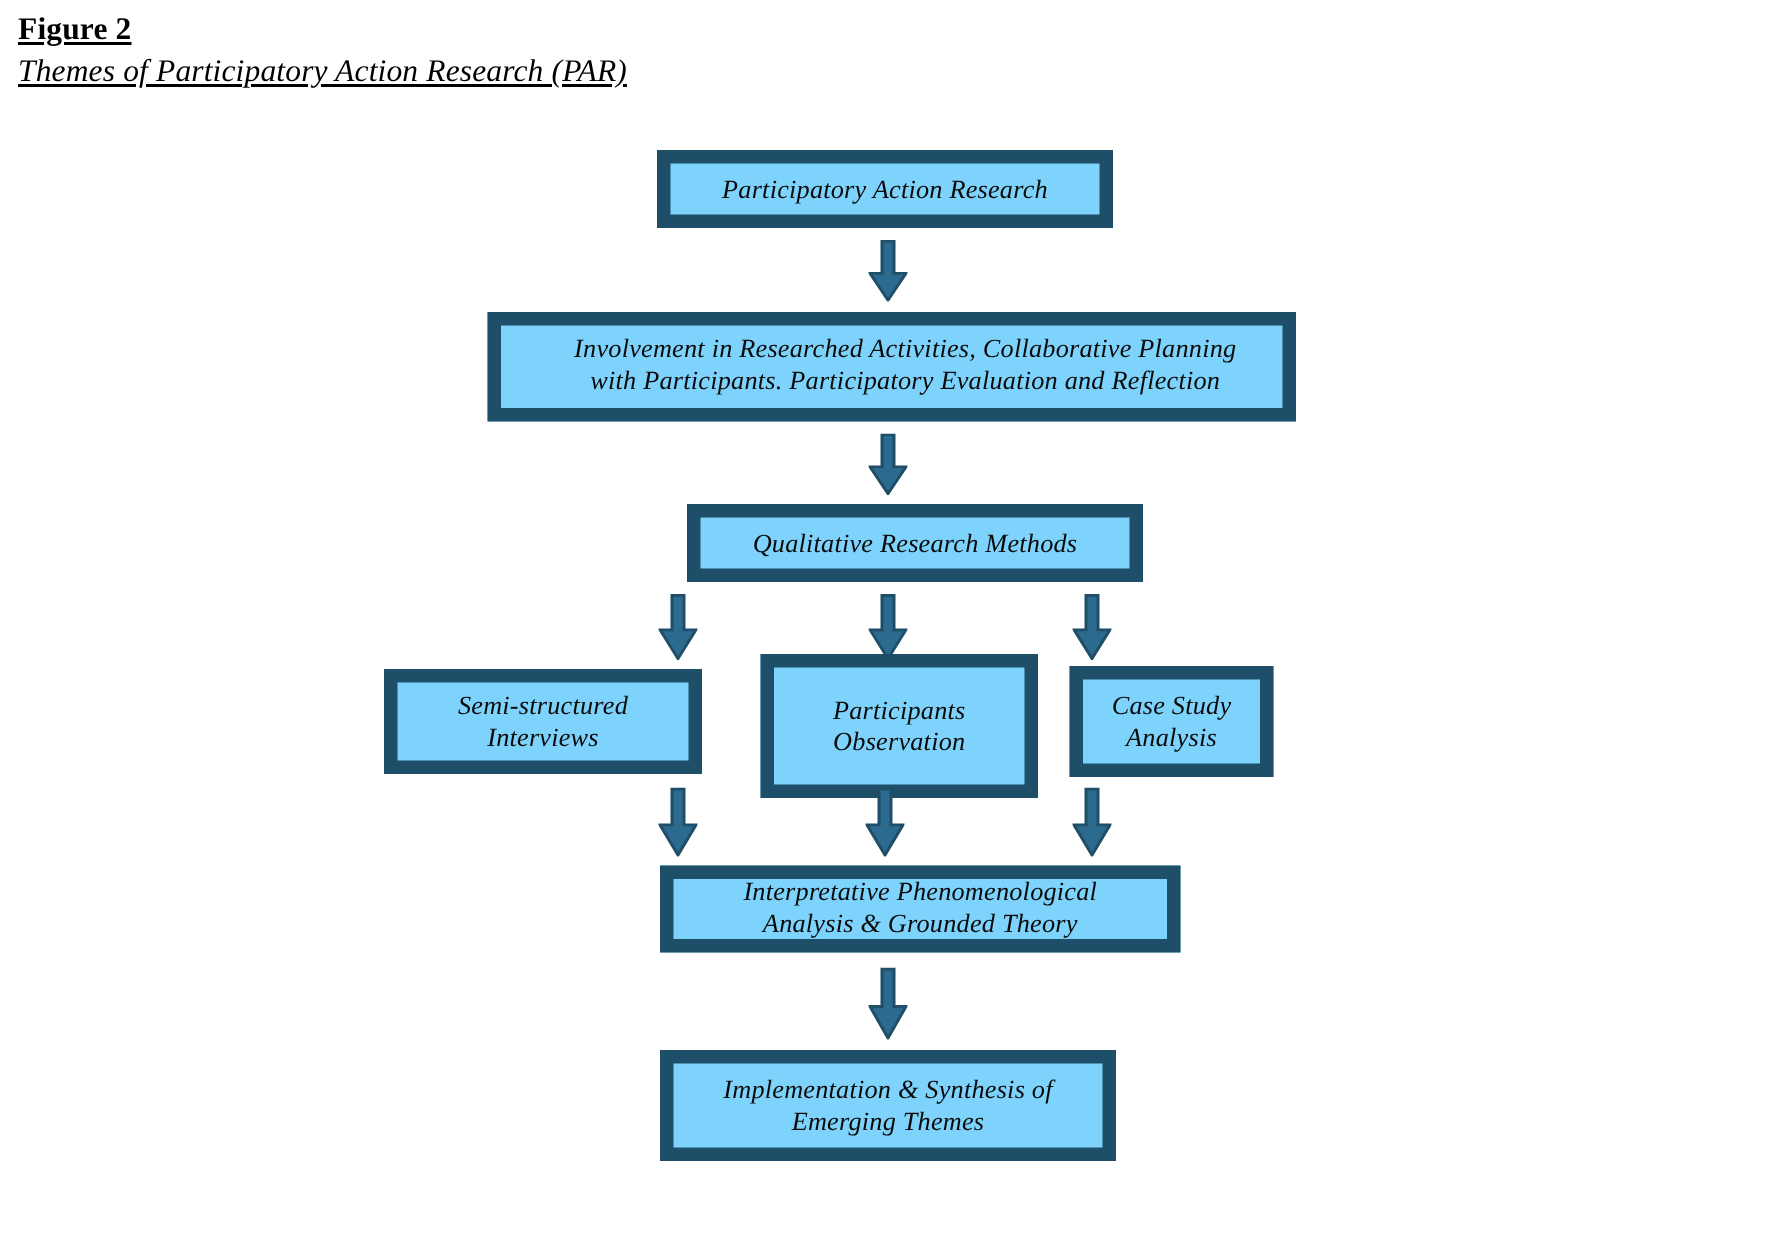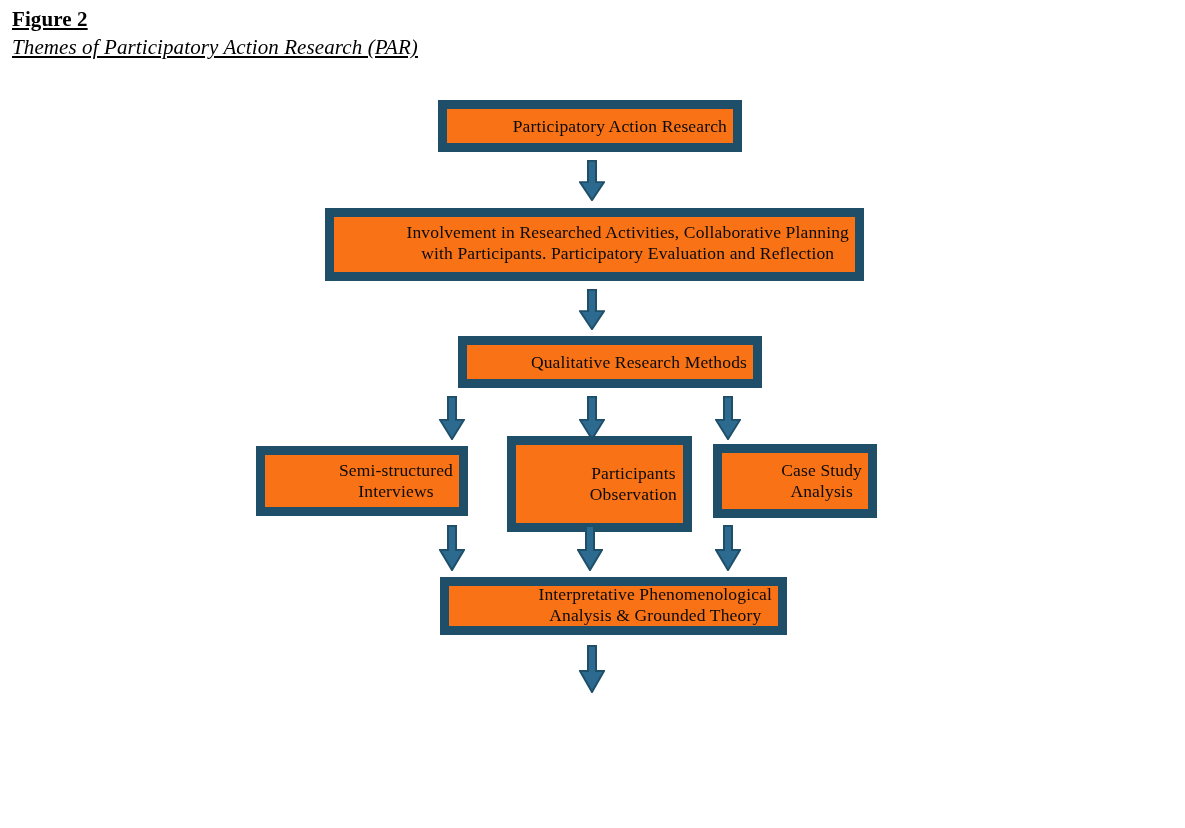--- a/index.html
+++ b/index.html
@@ -47,46 +47,47 @@
     left: 0;
     top: 0;
     width: 1185px;
     height: 828px;
   }
 
   
   .node {
     position: absolute;
     box-sizing: border-box;
-    background: #f97316;
+    background: #7dd3fc;
     border-style: solid;
     border-color: #1f4e68;
     display: flex;
     align-items: center;
-    justify-content: flex-end;
+    justify-content: center;
     text-align: center;
     overflow: hidden;
+    font-style: italic;
   }
   .node .node-text {
     font-family: "Liberation Serif", "DejaVu Serif", serif;
     font-size: 17.5px;
     line-height: 21px;
     color: #0a0a0a;
     letter-spacing: 0.15px;
     white-space: pre-line;
     padding: 0 6px;
   }
 
   
   #node-par           { left: 438px; top: 100px;  width: 304px; height: 52px; border-width: 9px; }
   #node-involvement   { left: 325px; top: 208px;  width: 539px; height: 73px; border-width: 9px; padding-left: 18px; }
   #node-qual          { left: 458px; top: 336px;  width: 304px; height: 52px; border-width: 9px; }
   #node-semi          { left: 256px; top: 446px;  width: 212px; height: 70px; border-width: 9px; }
   #node-obs           { left: 507px; top: 436px;  width: 185px; height: 96px; border-width: 9px; }
-  #node-case          { left: 713px; top: 444px;  width: 164px; height: 74px; border-width: 9px; }
+  #node-case          { left: 713px; top: 444px;  width: 136px; height: 74px; border-width: 9px; }
   #node-ipa           { left: 440px; top: 577px;  width: 347px; height: 58px; border-width: 9px; }
   #node-impl          { left: 440px; top: 700px;  width: 304px; height: 74px; border-width: 9px; }
 
   
   #node-involvement .node-text { margin-top: -3px; }
   #node-ipa .node-text { margin-top: -3px; }
 
   
   .arrow {
     position: absolute;
@@ -189,14 +190,18 @@
     <span class="node-text">Interpretative Phenomenological
 Analysis &amp; Grounded Theory</span>
   </div>
 
   <div class="arrow" id="arrow-9">
     <svg viewBox="0 0 26 48" preserveAspectRatio="none">
       <polygon points="9,1 17,1 17,26 25,26 13,47 1,26 9,26" fill="#2d6a8f" stroke="#1f4e68" stroke-width="2" stroke-linejoin="miter"></polygon>
     </svg>
   </div>
 
+  <div class="node" id="node-impl">
+    <span class="node-text">Implementation &amp; Synthesis of
+Emerging Themes</span>
+  </div>
 
 </div>
 
 </body></html>

